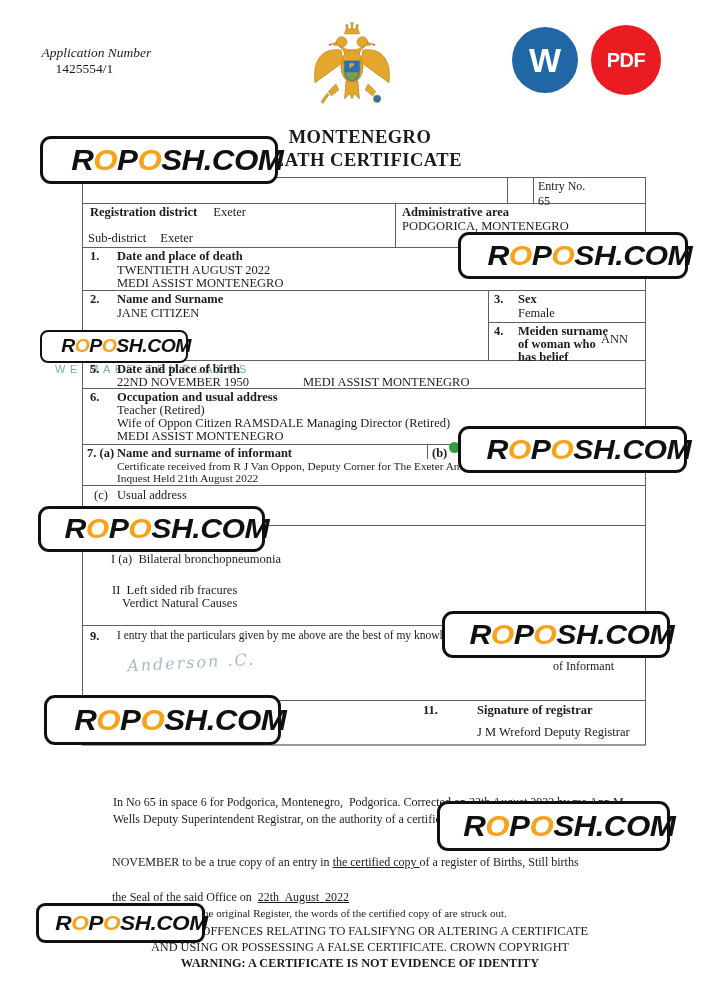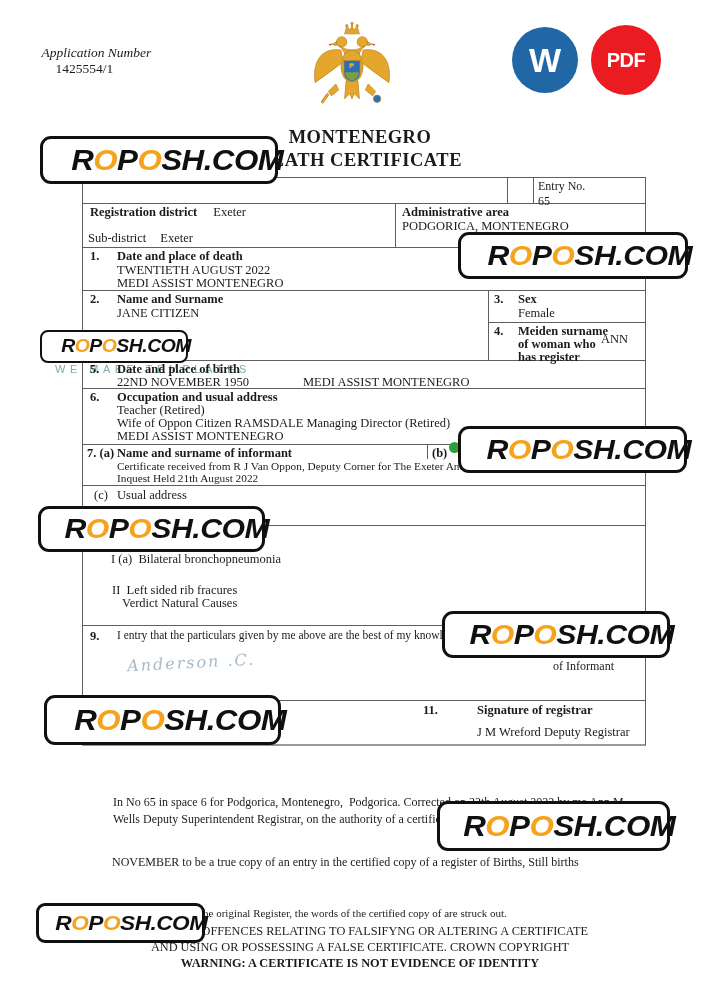--- a/index.html
+++ b/index.html
@@ -26,21 +26,21 @@
   .wmtxt{font-family:"Liberation Sans",sans-serif;font-weight:700;font-style:italic;
          color:#101010;letter-spacing:-.5px;transform:scaleX(1.08);white-space:nowrap;}
   .wmtxt .o{color:#F6A21B;}
   .tagline{position:absolute;left:55px;top:363px;font-family:"Liberation Sans",sans-serif;
            font-size:11px;letter-spacing:4.5px;color:rgba(95,160,160,.85);white-space:pre;}
   .sig{position:absolute;left:127px;top:653px;font-family:"DejaVu Serif",serif;
        font-style:italic;font-size:16px;color:#a7bac9;letter-spacing:2px;
        transform:rotate(-3deg);white-space:pre;}
   .gdot{position:absolute;left:449px;top:442px;width:11px;height:11px;border-radius:50%;
         background:#2f9e3a;}
-  .u{}
+  .u{text-decoration:underline;}
   .warn{position:absolute;left:60px;width:600px;text-align:center;font-size:12.3px;white-space:pre;}
 </style>
 </head>
 <body>
 
 <div class="page">
 
   <div class="appnum">
     <span class="lab">Application Number</span>
     <span class="val">1425554/1</span>
@@ -122,21 +122,21 @@
   <div class="t b" style="left:90px;top:292px">2.</div>
   <div class="t b" style="left:117px;top:292px">Name and Surname</div>
   <div class="t" style="left:117px;top:306px">JANE CITIZEN</div>
 
   <div class="t b" style="left:494px;top:292px">3.</div>
   <div class="t b" style="left:518px;top:292px">Sex</div>
   <div class="t" style="left:518px;top:306px">Female</div>
   <div class="t b" style="left:494px;top:324px">4.</div>
   <div class="t b" style="left:518px;top:324px">Meiden surname</div>
   <div class="t b" style="left:518px;top:337px">of woman who</div>
-  <div class="t b" style="left:518px;top:350px">has register</div>
+  <div class="t b" style="left:518px;top:350px">has belief</div>
   <div class="t" style="left:601px;top:332px">ANN</div>
 
   <div class="t b" style="left:90px;top:362px">5.</div>
   <div class="t b" style="left:117px;top:362px">Date and place of birth</div>
   <div class="t" style="left:117px;top:375px">22ND NOVEMBER 1950</div>
   <div class="t" style="left:303px;top:375px">MEDI ASSIST MONTENEGRO</div>
 
   <div class="t b" style="left:90px;top:390px">6.</div>
   <div class="t b" style="left:117px;top:390px">Occupation and usual address</div>
   <div class="t" style="left:117px;top:403px">Teacher (Retired)</div>
@@ -163,20 +163,21 @@
   <div class="t" style="left:500px;top:660px;width:114px;text-align:right;font-size:12px">of Informant</div>
 
   <div class="t b" style="left:423px;top:703px">11.</div>
   <div class="t b" style="left:477px;top:703px">Signature of registrar</div>
   <div class="t" style="left:477px;top:725px">J M Wreford Deputy Registrar</div>
 
   <div class="t" style="left:113px;top:796px;font-size:12px">In No 65 in space 6 for Podgorica, Montenegro,  Podgorica. Corrected on 22th August 2022 by me Ann M</div>
   <div class="t" style="left:113px;top:813px;font-size:12px">Wells Deputy Superintendent Registrar, on the authority of a certificate</div>
 
   <div class="t" style="left:112px;top:856px;font-size:12px"><span>NOVEMBER to be a true copy of an entry in </span><span class="u">the certified copy </span><span>of a register of Births, Still births</span></div>
+  <div class="t" style="left:112px;top:891px;font-size:12px"><span>the Seal of the said Office on  </span><span class="u">22th  August  2022</span></div>
 
   <div class="t" style="left:200px;top:907px;font-size:11px">the original Register, the words of the certified copy of are struck out.</div>
 
   <div class="warn" style="top:924px">THERE ARE OFFENCES RELATING TO FALSIFYNG OR ALTERING A CERTIFICATE</div>
   <div class="warn" style="top:940px">AND USING OR POSSESSING A FALSE CERTIFICATE. CROWN COPYRIGHT</div>
   <div class="warn b" style="top:956px">WARNING: A CERTIFICATE IS NOT EVIDENCE OF IDENTITY</div>
 
   <div class="wm" style="left:40px;top:136px;width:238px;height:48px">
       <span class="wmtxt" style="font-size:29px"><span>R</span><span class="o">O</span><span>P</span><span class="o">O</span><span>S</span><span>H</span><span>.</span><span>C</span><span>O</span><span>M</span></span>
     </div>

